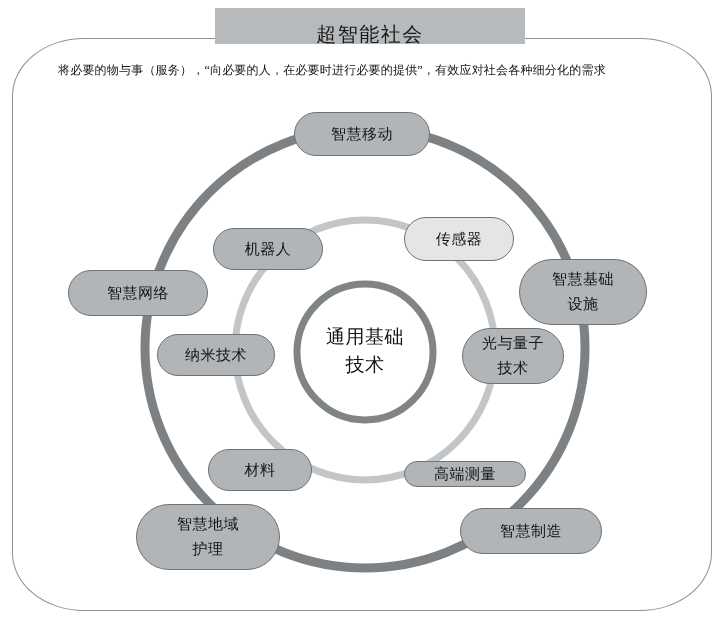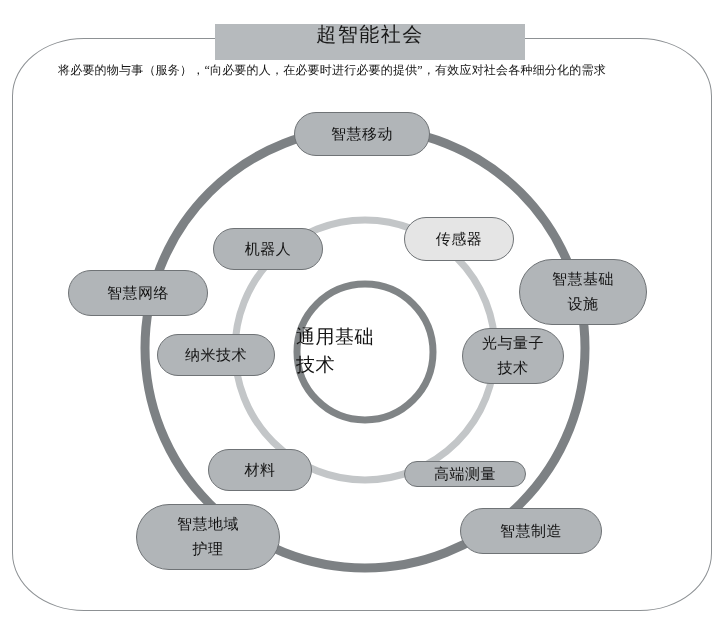--- a/index.html
+++ b/index.html
@@ -33,26 +33,26 @@
     border: 1.6px solid #8d9194;
     border-radius: 72px / 58px;
     box-sizing: border-box;
     background: transparent;
   }
 
   
   .title-banner {
     position: absolute;
     left: 215px;
-    top: 24px;
+    top: 8px;
     width: 310px;
     height: 36px;
     background: #b6babd;
     display: flex;
-    align-items: flex-start;
+    align-items: flex-end;
     justify-content: center;
     z-index: 40;
   }
   .title-banner .title-text {
     font-size: 20px;
     letter-spacing: 1.5px;
     color: #1a1a1a;
     line-height: 1;
   }
 
@@ -102,21 +102,21 @@
     white-space: pre-line;
   }
   .pill.two-line .ptxt { line-height: 25px; }
 
   
   .center-label {
     position: absolute;
     left: 296px;
     top: 323px;
     width: 138px;
-    text-align: left;
+    text-align: center;
     z-index: 18;
     font-size: 19px;
     line-height: 28px;
     letter-spacing: 0.5px;
     color: #141414;
     white-space: pre-line;
   }
 </style>
 </head>
 <body>

